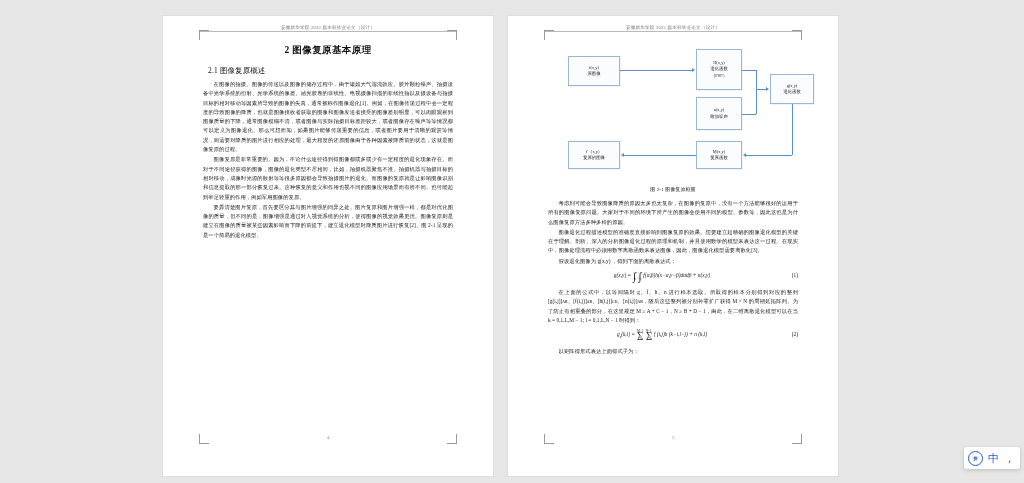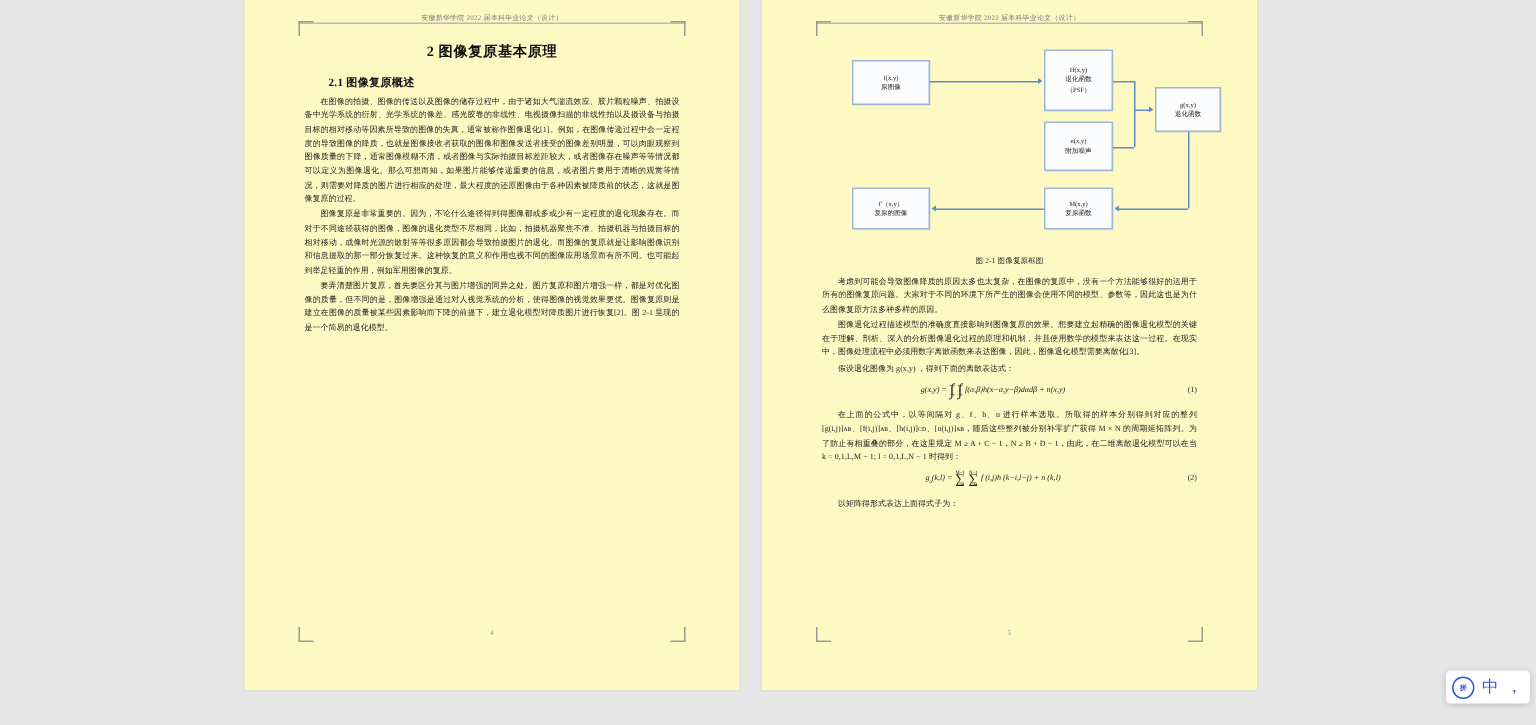--- a/index.html
+++ b/index.html
@@ -10,24 +10,24 @@
     font-family: "Liberation Serif", "DejaVu Serif", serif;
   }
   #root {
     position: relative;
     width: 1024px; height: 483px;
     background: #e6e6e6;
   }
   
   .page {
     position: absolute;
-    top: 0;
+    top: 16px;
     width: 330px;
     height: 460px;
-    background: #fef9c3;
+    background: #ffffff;
     box-shadow: 0 0 0 1px #dedede;
     overflow: hidden;
   }
   #page-left  { left: 163px; }
   #page-right { left: 508px; }
   .page-inner {
     position: relative;
     width: 100%; height: 100%;
     padding: 0;
   }
@@ -74,23 +74,23 @@
   
   h1.doc-title {
     margin: 6px 0 9px 0;
     font-size: 9.5px;
     font-weight: bold;
     text-align: center;
     color: #111;
     letter-spacing: 0.4px;
   }
   h2.doc-h2 {
-    margin: 7px 0 4px 16px;
+    margin: 7px 0 4px 5px;
     font-size: 7.4px;
-    font-weight: bold;
+    font-weight: normal;
     color: #111;
     letter-spacing: 0.2px;
   }
   p.para {
     margin: 0 0 1px 0;
     font-size: 5.3px;
     line-height: 9.3px;
     color: #1c1c1c;
     text-align: justify;
     text-indent: 10.6px;

